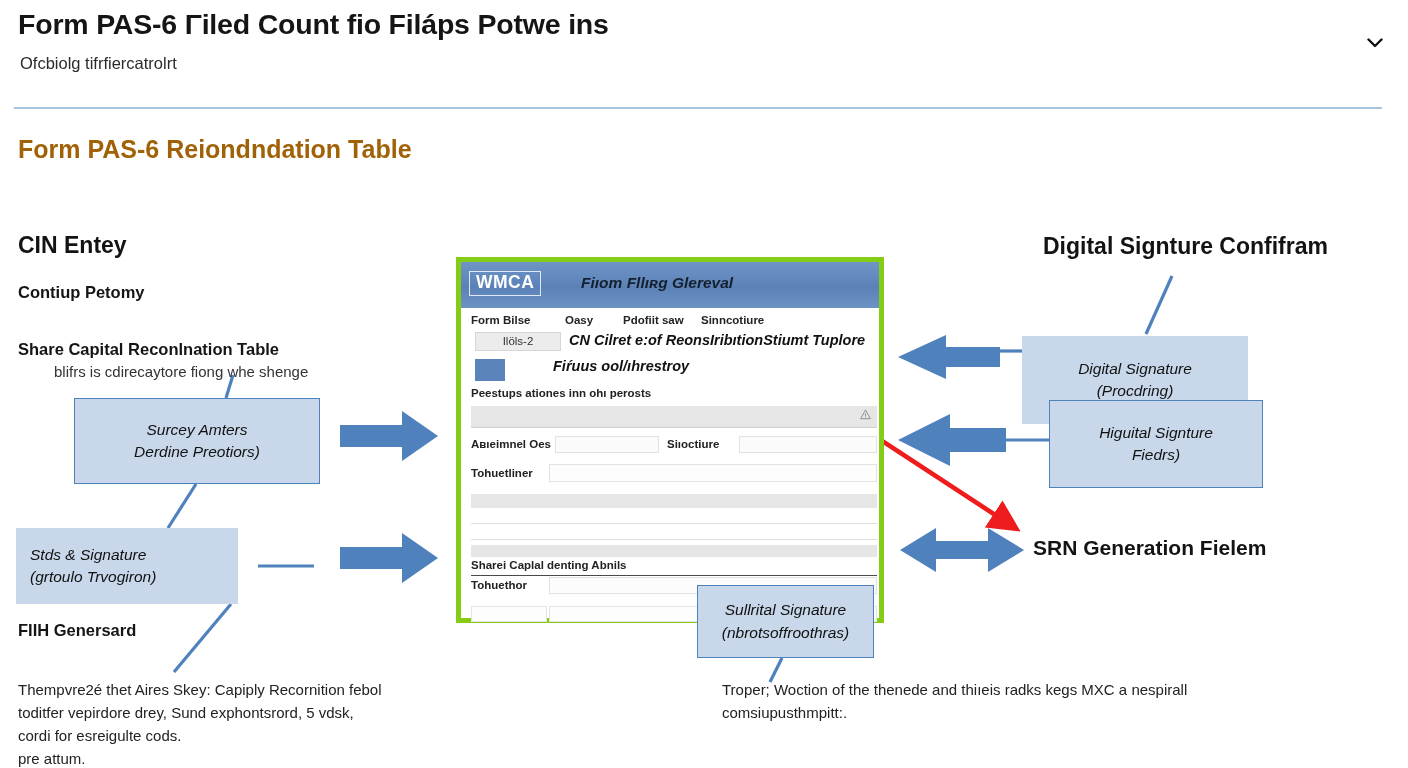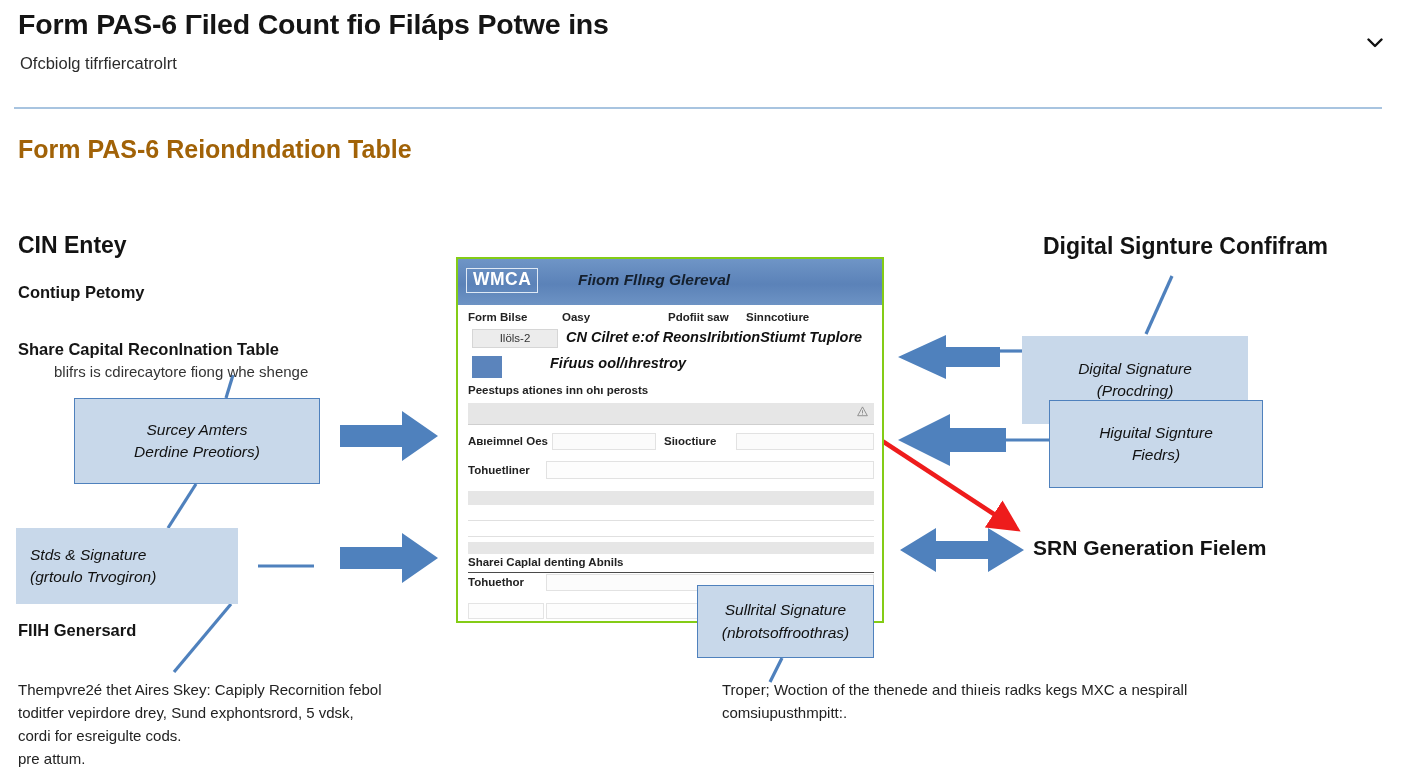--- a/index.html
+++ b/index.html
@@ -122,21 +122,21 @@
     font-size: 15px; line-height: 23px; color: #222;
   }
   #left-footnote span { display: block; white-space: nowrap; }
 
   
   #form-mock {
     position: absolute;
     left: 456px; top: 257px;
     width: 428px; height: 366px;
     background: #ffffff;
-    border: 2px solid #84cc16;
+    border: 5px solid #84cc16;
   }
   #form-titlebar {
     position: relative;
     height: 46px;
     background: linear-gradient(180deg, #6f95c6 0%, #5b82b8 55%, #6d93c4 100%);
   }
   #form-logo {
     position: absolute; left: 8px; top: 9px;
     padding: 2px 6px 3px 6px;
     border: 1.5px solid #dfe9f5;
@@ -154,21 +154,21 @@
   }
 
   .form-row-labels {
     position: absolute; top: 52px; left: 10px;
     font-size: 11.5px; font-weight: bold; color: #232323;
     white-space: nowrap;
   }
   .form-row-labels span { display: inline-block; }
   .lbl-a { width: 94px; }
   .lbl-b { width: 58px; }
-  .lbl-c { width: 78px; margin-left: 48px; }
+  .lbl-c { width: 78px; }
   .lbl-d { }
 
   #field-chip {
     position: absolute; left: 14px; top: 70px;
     width: 86px; height: 19px;
     background: #ececec;
     border: 1px solid #d6d6d6;
     font-size: 11.5px; color: #333;
     text-align: center; line-height: 17px;
   }

